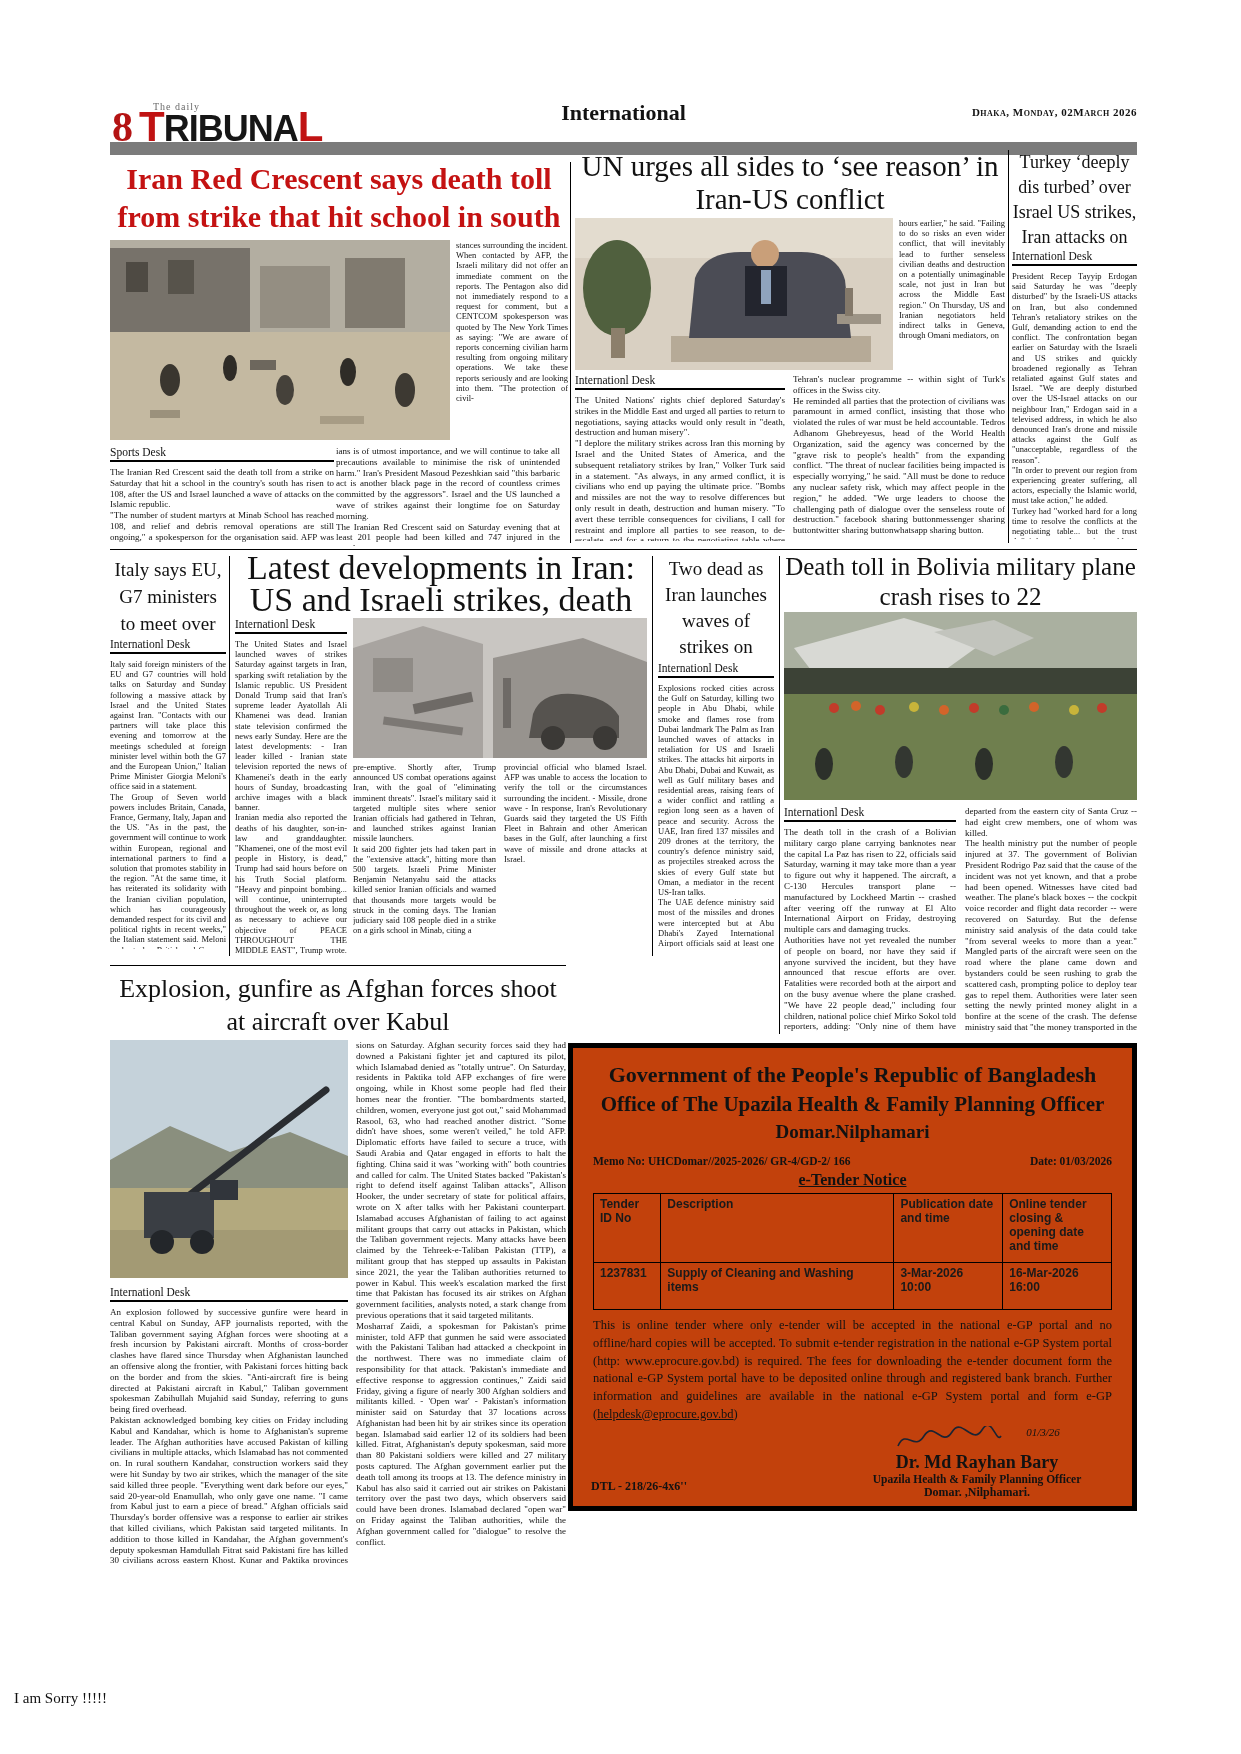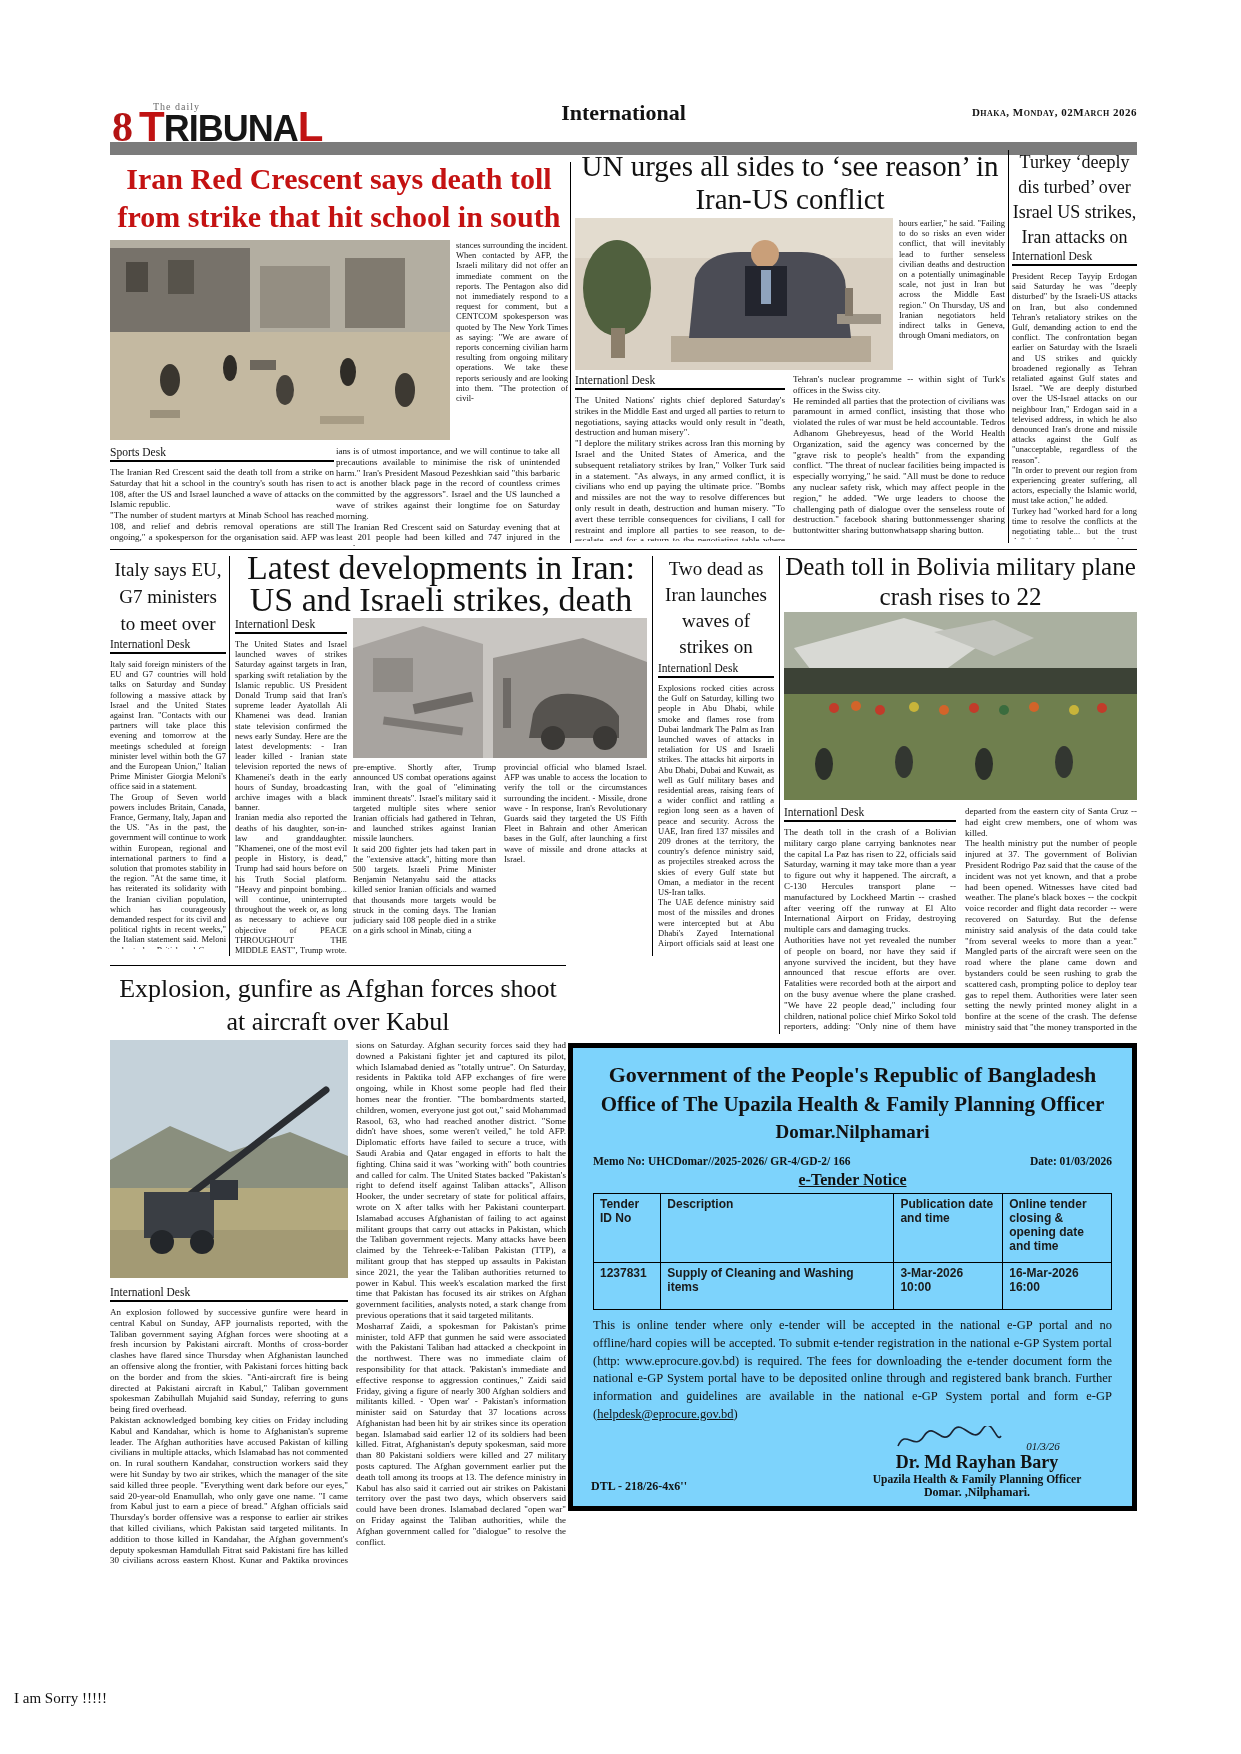--- a/index.html
+++ b/index.html
@@ -77,35 +77,35 @@
   
   #art-afghan{left:110px;top:972px;width:456px;height:596px;}
   #art-afghan .hl{font-weight:normal;font-size:26px;line-height:33px;height:66px;}
   #art-afghan .row{display:flex;gap:8px;margin-top:2px;}
   #art-afghan .leftstack{width:238px;}
   #art-afghan .leftstack .byline{margin-top:8px;}
   #art-afghan .leftstack .body{height:256px;}
   #art-afghan .c2{width:210px;}
   #art-afghan .c2 .body{height:524px;}
   
-  #tender{position:absolute;left:568px;top:1043px;width:569px;height:468px;border:5px solid #000;background:#7dd3fc;box-sizing:border-box;padding:10px 20px 14px 20px;}
+  #tender{position:absolute;left:568px;top:1043px;width:569px;height:468px;border:5px solid #000;background:#c2410c;box-sizing:border-box;padding:10px 20px 14px 20px;}
   #tender .g1{text-align:center;font-weight:bold;font-size:22px;margin-top:4px;}
   #tender .g2{text-align:center;font-weight:bold;font-size:21px;margin-top:4px;}
   #tender .g3{text-align:center;font-weight:bold;font-size:19px;margin-top:4px;}
   #tender .memorow{display:flex;justify-content:space-between;font-weight:bold;font-size:11.5px;margin-top:12px;}
   #tender .ttitle{text-align:center;font-weight:bold;font-size:16px;text-decoration:underline;margin-top:4px;}
   #tender .intro{font-size:12.5px;margin-top:4px;}
   #tender table{width:100%;border-collapse:collapse;margin-top:4px;font-family:"Liberation Sans",sans-serif;font-size:12px;font-weight:600;color:#1a1a1a;}
   #tender th,#tender td{border:1.5px solid #000;text-align:left;vertical-align:top;padding:3px 6px;font-weight:600;}
   #tender th{height:62px;}
   #tender td{height:40px;}
   #tender .tpara{font-size:12.5px;line-height:1.42;margin-top:7px;text-align:justify;}
   #tender .tpara .lnk{text-decoration:underline;}
   #tender .sig{width:270px;margin-left:auto;margin-top:2px;text-align:center;}
-  #tender .sig .scr{display:flex;align-items:flex-end;justify-content:center;gap:22px;}
+  #tender .sig .scr{display:flex;justify-content:center;gap:22px;}
   #tender .sigdate{font-size:11px;font-style:italic;}
   #tender .signame{font-weight:bold;font-size:18px;}
   #tender .sigtitle{font-weight:bold;font-size:11.5px;}
   #tender .sigorg{font-weight:bold;font-size:12px;}
   #tender .ref{position:absolute;left:18px;bottom:12px;font-weight:bold;font-size:12px;}
   
   #footer-note{position:absolute;left:14px;top:1690px;font-size:15px;}
 </style>
 </head>
 <body>

